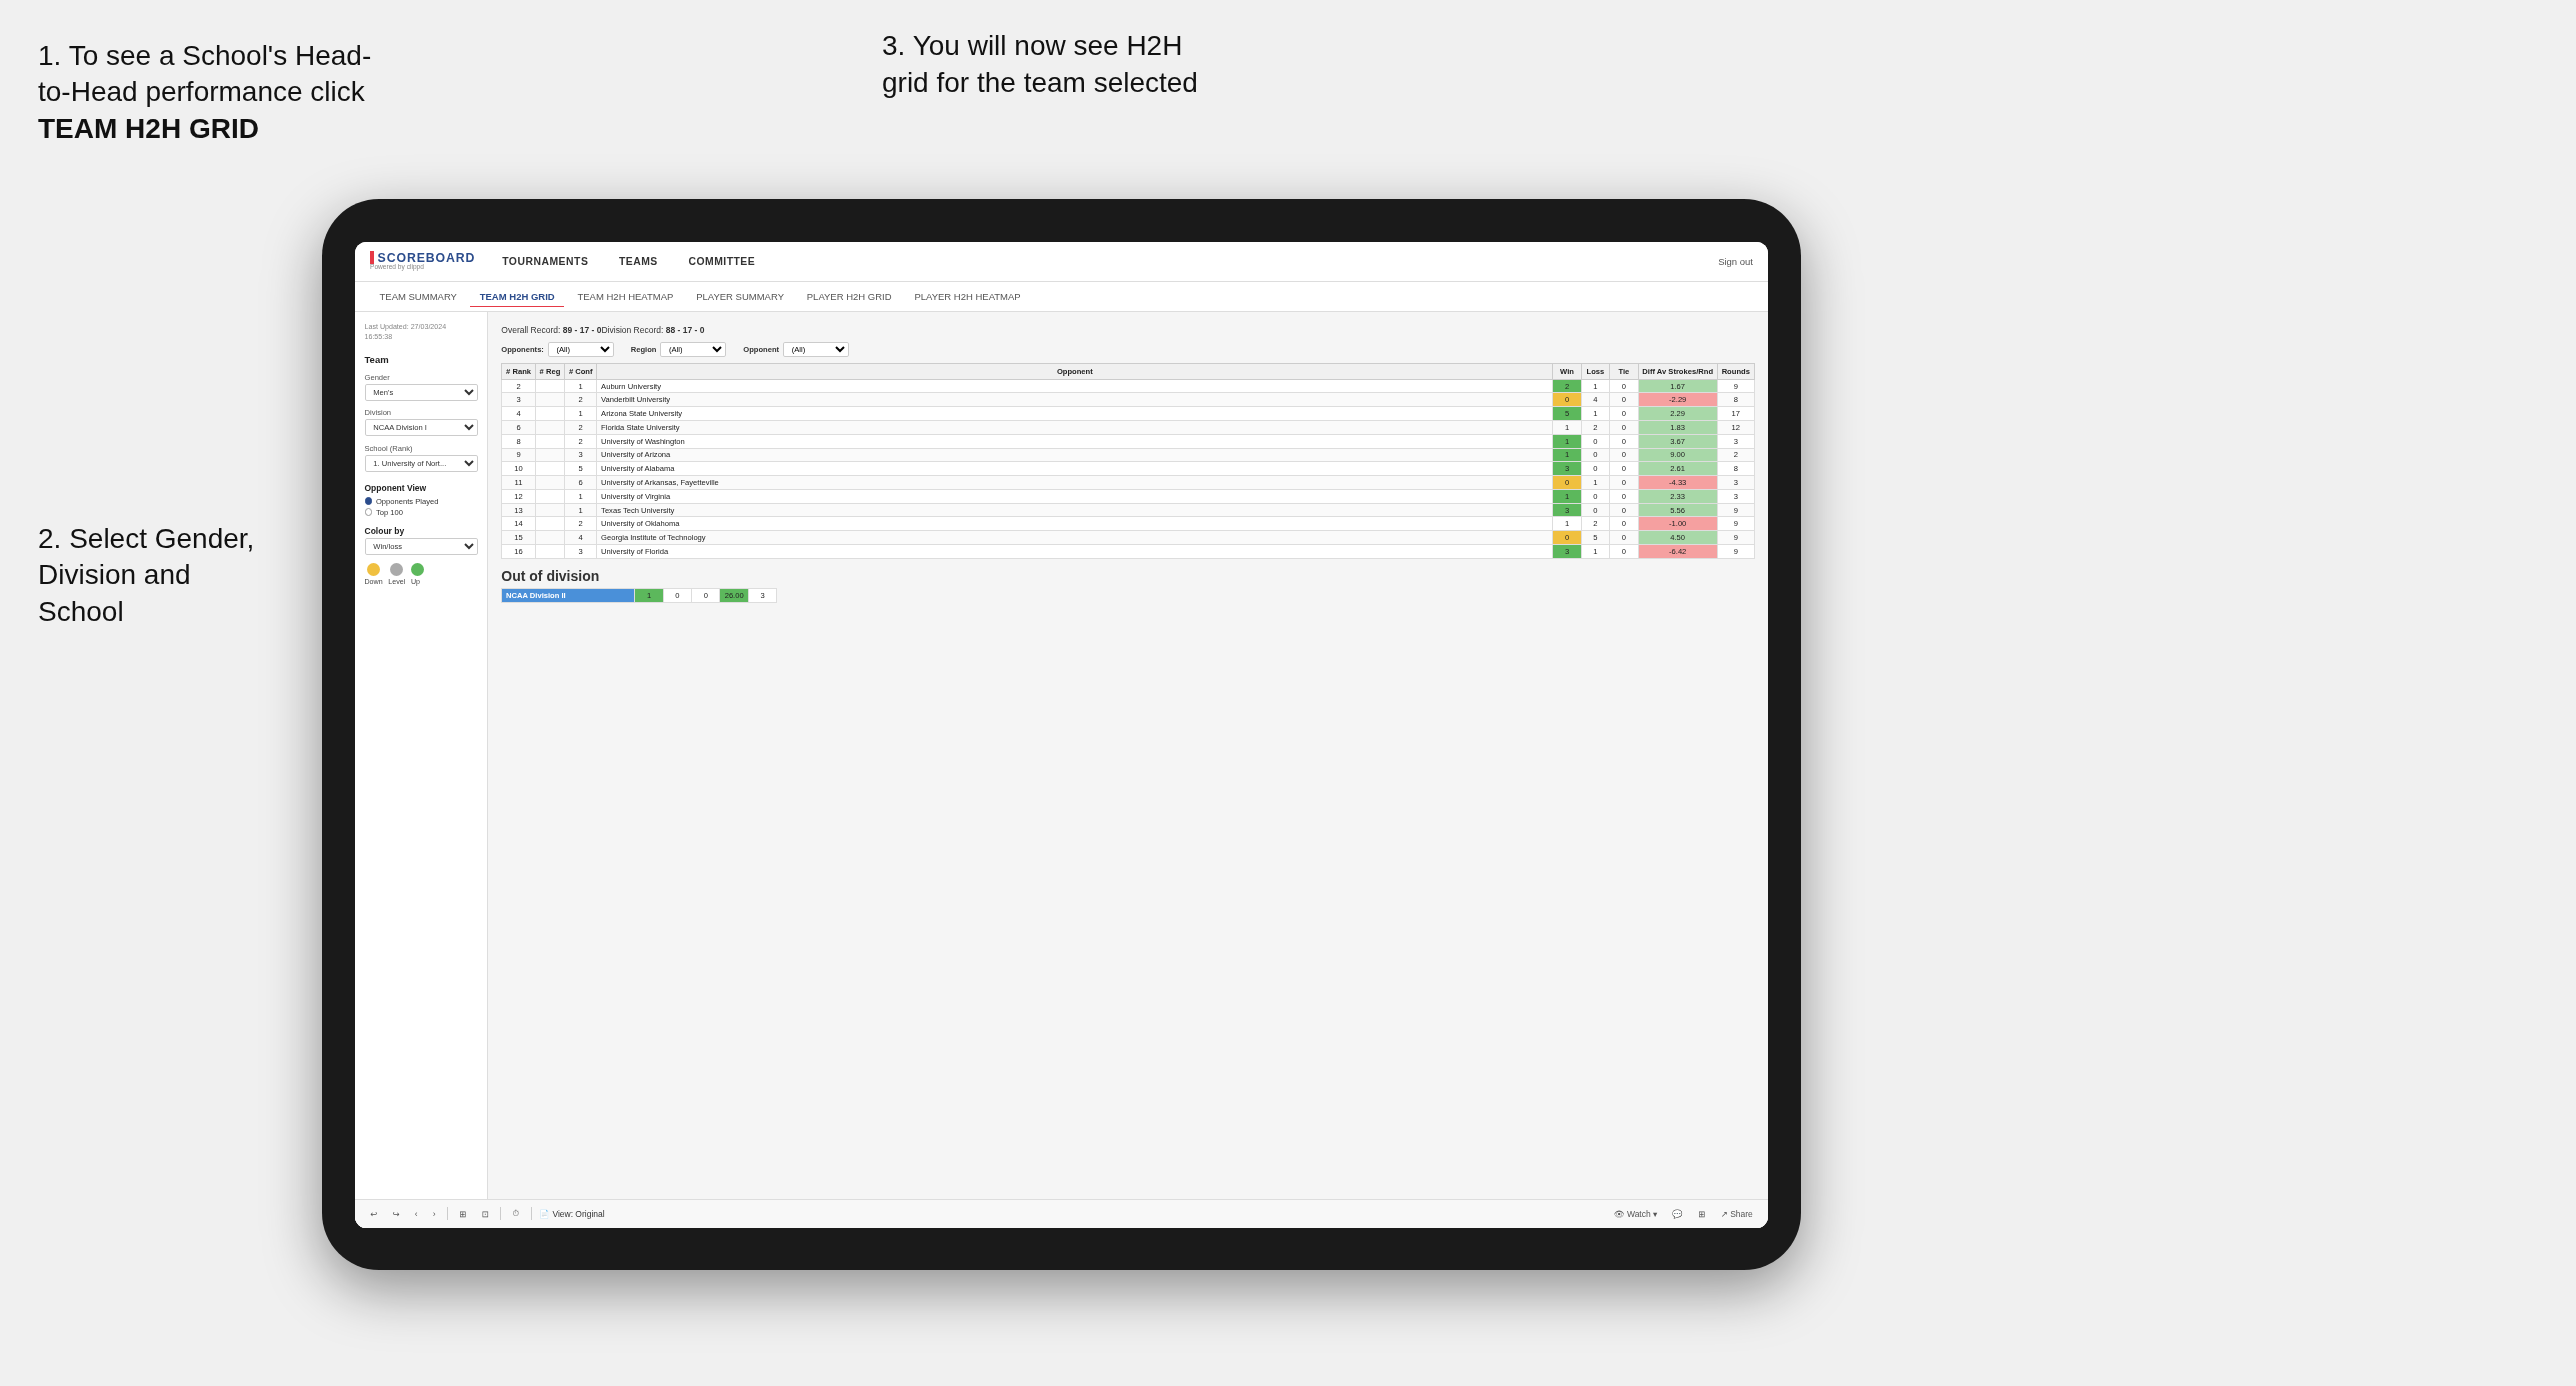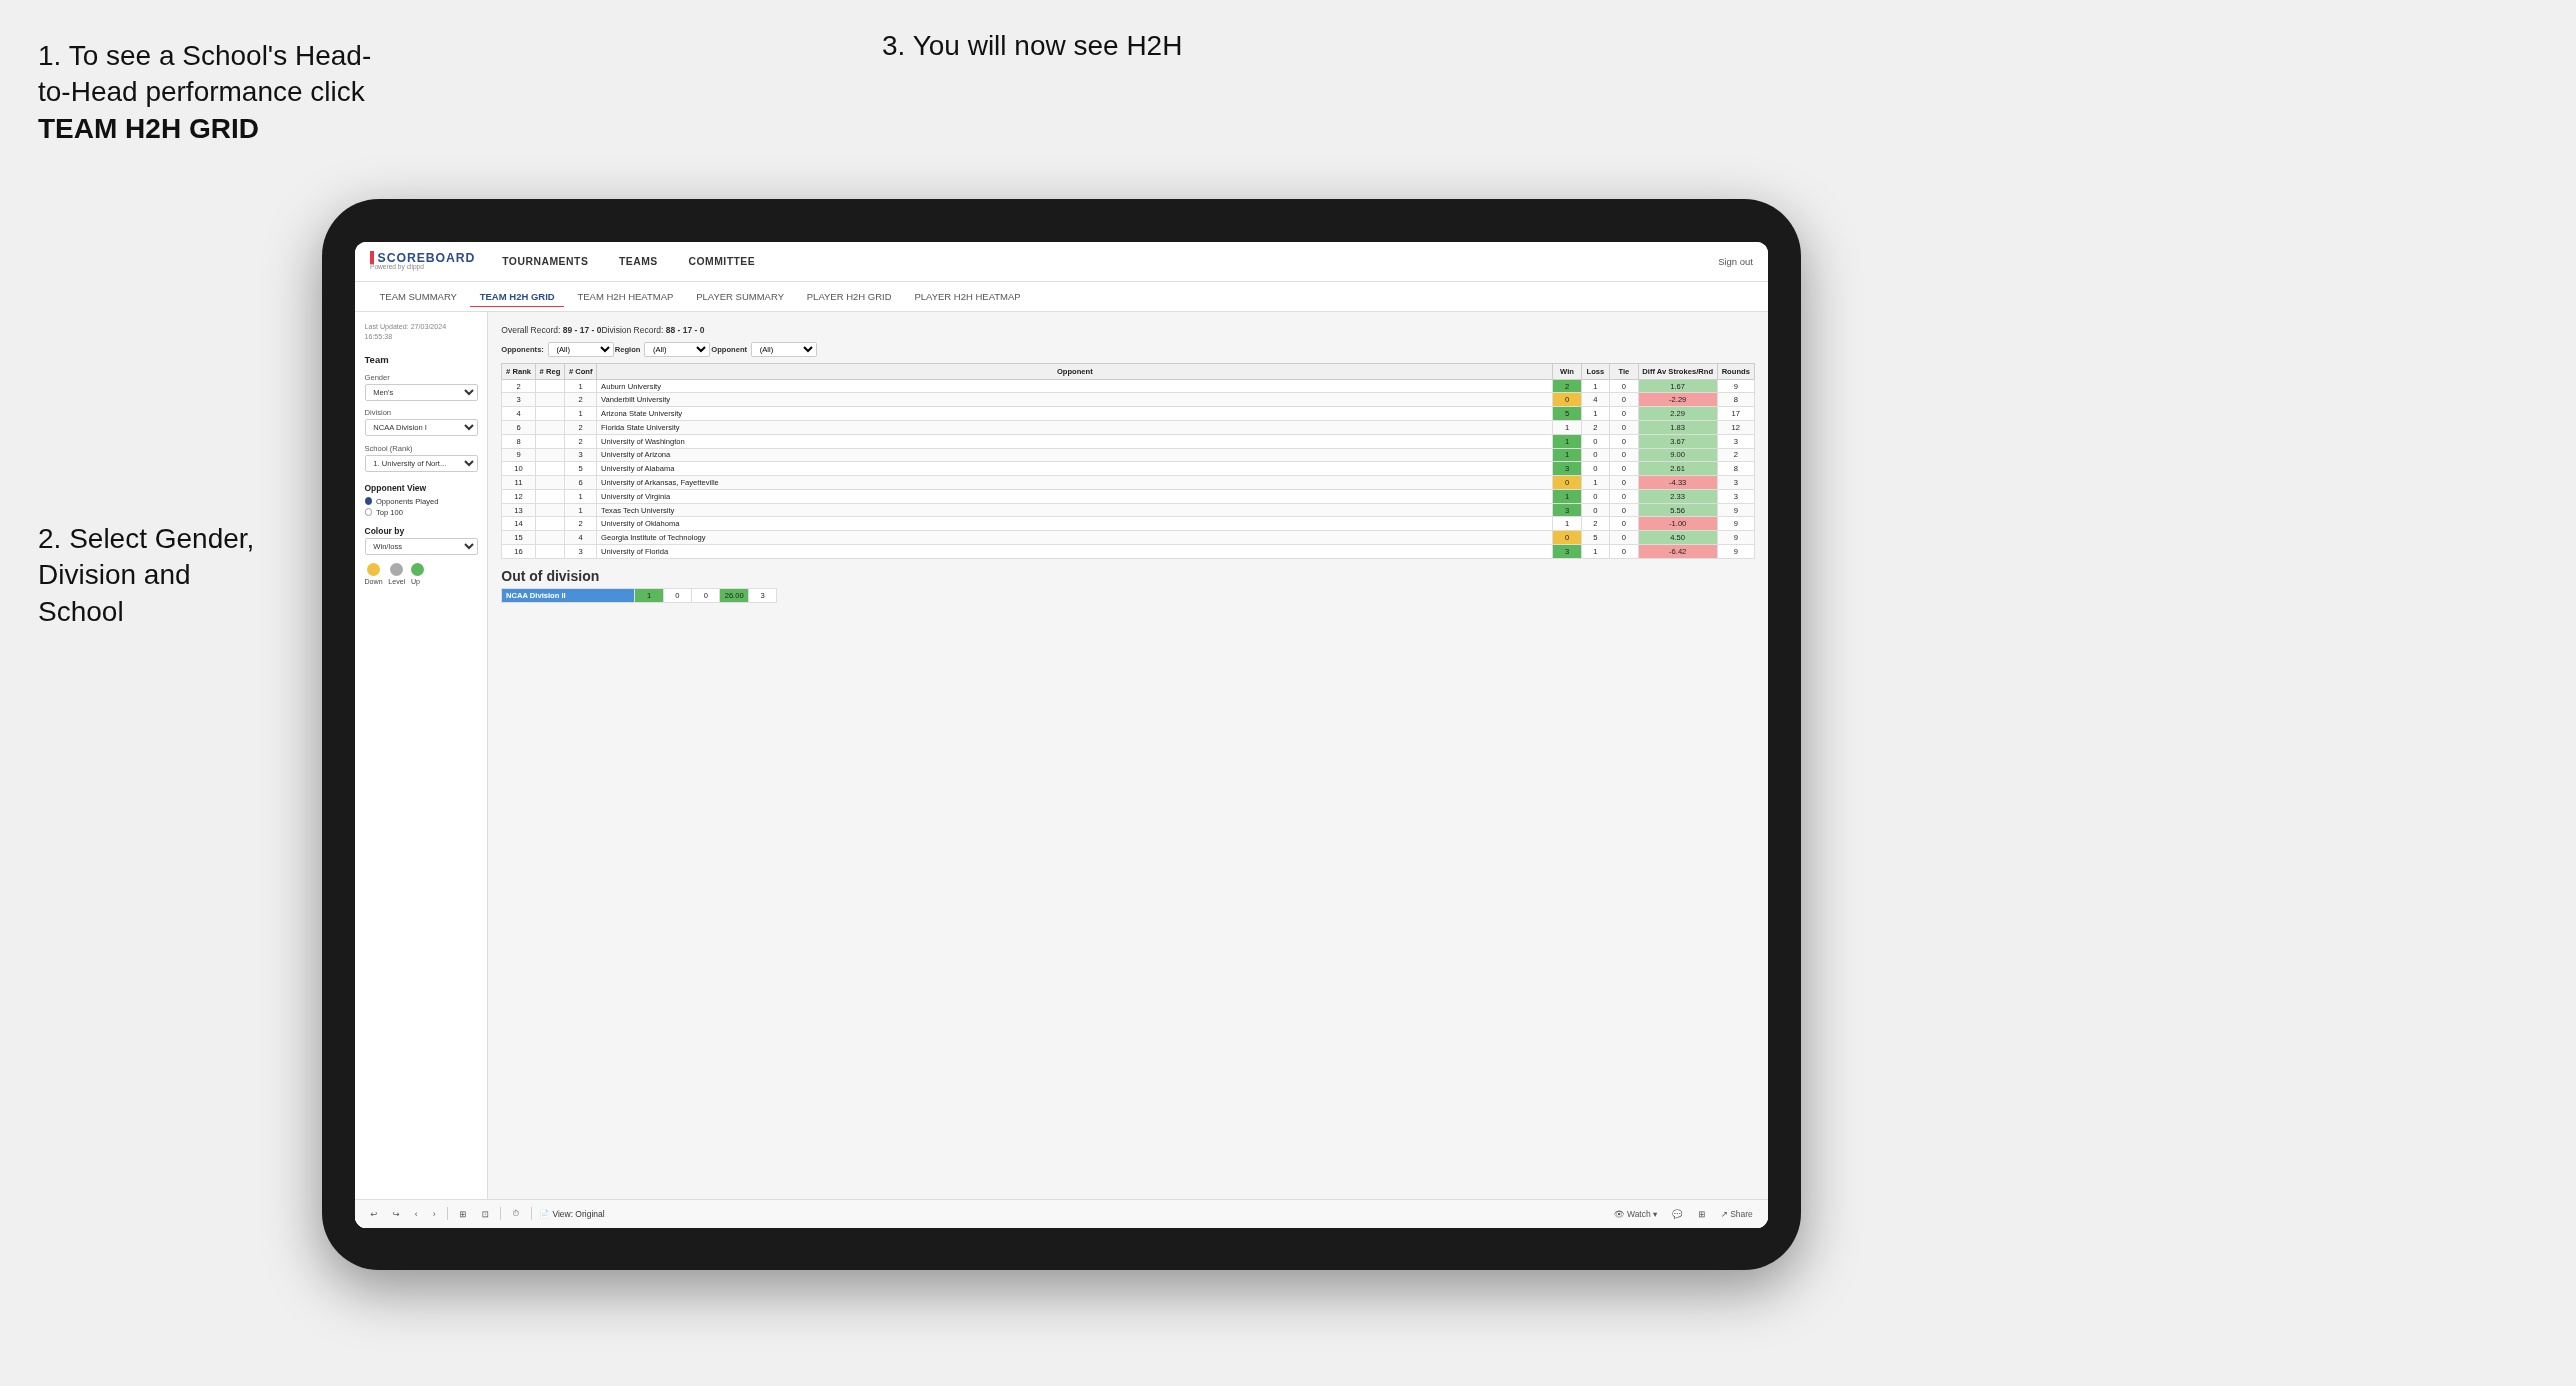--- a/index.html
+++ b/index.html
@@ -213,21 +213,21 @@
       margin-bottom: 7.6px;
     }
     .record-label {
       font-size: 8.5px;
       color: #333;
     }
 
     
     .filter-row {
       display: flex;
-      gap: 1px;
+      gap: 17px;
       align-items: center;
       margin-bottom: 5.7px;
     }
     .filter-group {
       display: flex;
       align-items: center;
       gap: 3.8px;
     }
     .filter-label {
       font-size: 7.6px;
@@ -338,20 +338,21 @@
 </div>
 
 <div class="annotation" id="ann2">
   <span>2. Select Gender,</span><br>
   <span>Division and</span><br>
   <span>School</span>
 </div>
 
 <div class="annotation" id="ann3">
   <span>3. You will now see H2H</span><br>
+  <span>grid for the team selected</span>
 </div>
 
 <svg class="arrows-overlay" viewBox="0 0 2717 1462" width="2576" height="1386">
 
   <defs>
     <marker id="arrowhead-pink" markerWidth="10" markerHeight="7" refX="9" refY="3.5" orient="auto">
       <polygon points="0 0, 10 3.5, 0 7" fill="#e91e63"></polygon>
     </marker>
   </defs>
 

